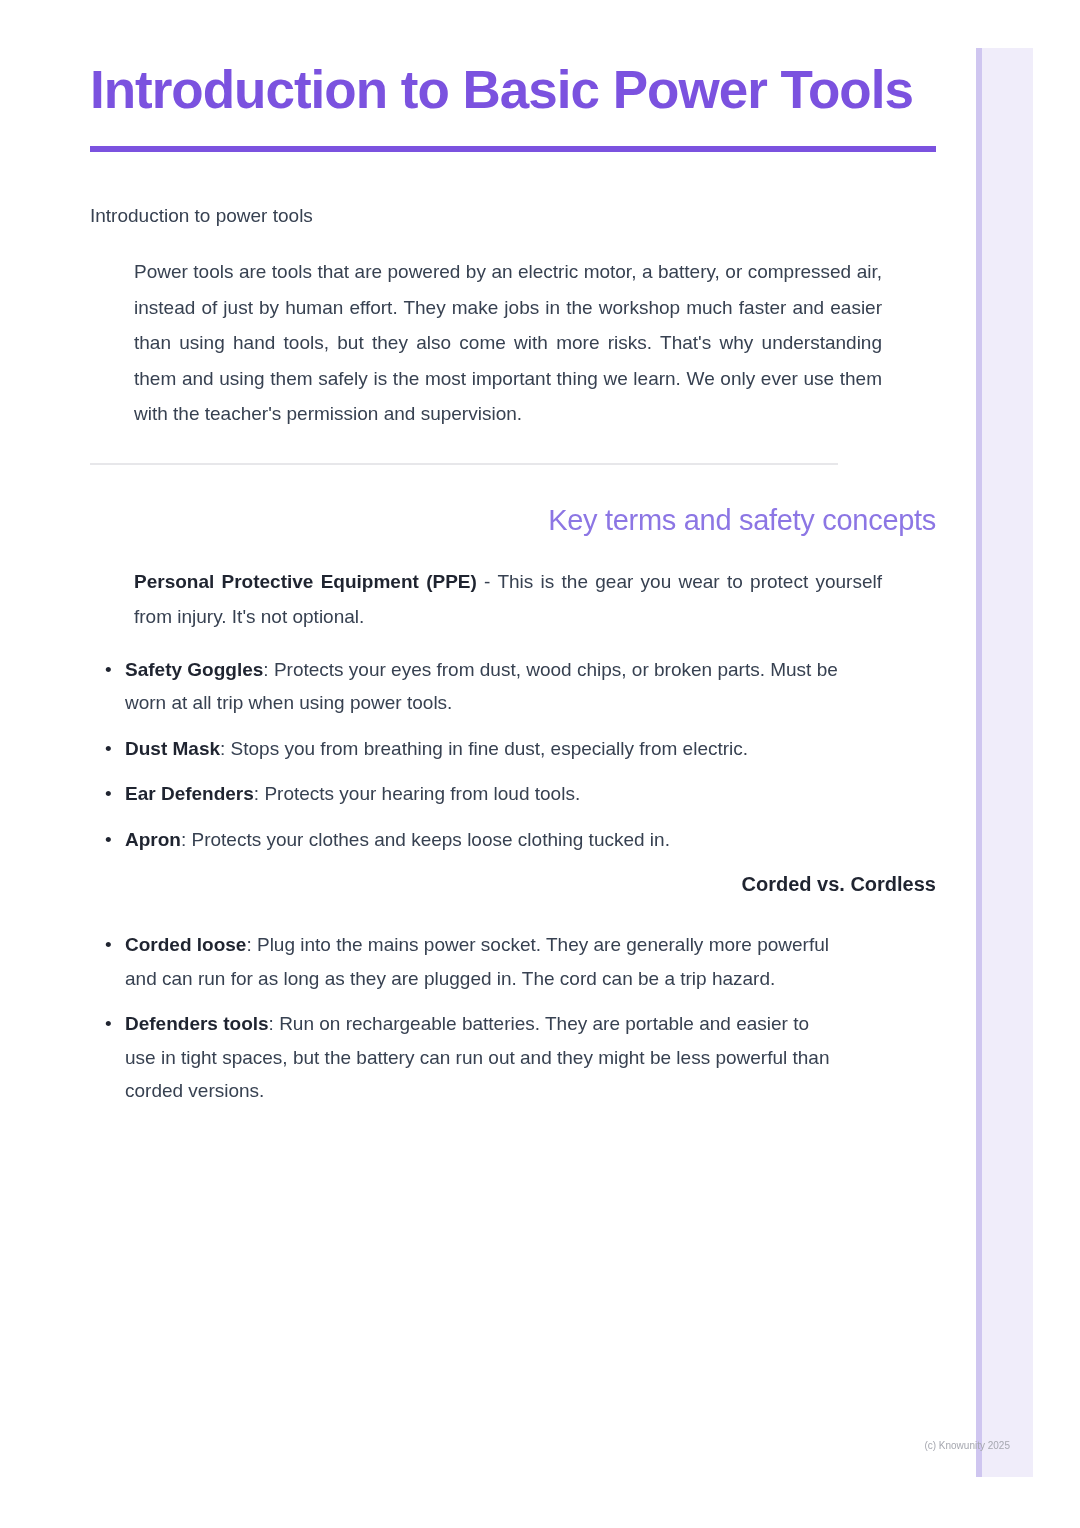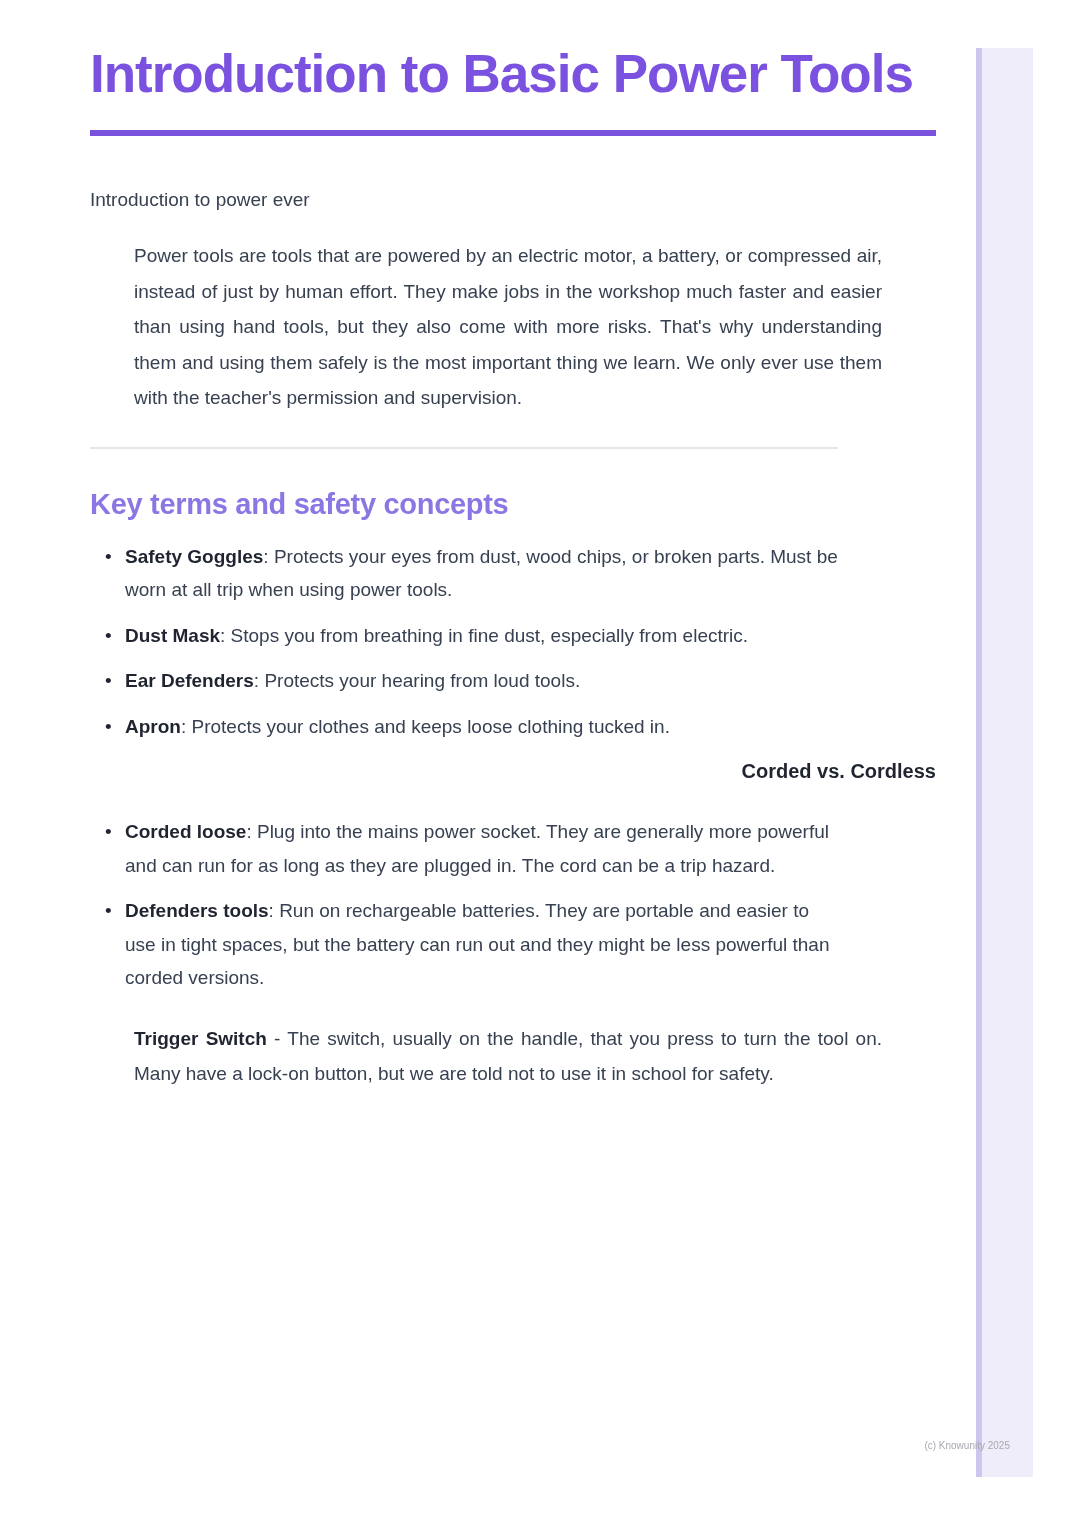--- a/index.html
+++ b/index.html
@@ -37,21 +37,21 @@
 
   .content {
     position: absolute;
     left: 90px;
     top: 0;
     width: 846px;
     z-index: 2;
   }
 
   h1.doc-title {
-    margin: 40px 0 0 0;
+    margin: 56px 0 0 0;
     font-size: 53px;
     line-height: 1.29;
     font-weight: 800;
     letter-spacing: -1px;
     color: #7B52DF;
   }
 
   .title-rule {
     margin-top: 22px;
     width: 846px;
@@ -85,23 +85,24 @@
     margin-top: 31px;
     width: 748px;
     height: 2px;
     background: #E7E7EA;
   }
 
   h2.section-heading {
     margin: 37px 0 0 0;
     font-size: 29px;
     line-height: 36px;
-    font-weight: 700;
+    font-weight: 400;
     letter-spacing: -0.3px;
     color: #8C76E4;
+    text-align: right;
   }
 
   ul.bullets {
     list-style: none;
     margin: 18px 0 0 0;
     padding: 0 0 0 15px;
     width: 748px;
   }
   ul.bullets li {
     display: flex;
@@ -143,28 +144,29 @@
 <div class="page">
 
   <div class="edge-bar"></div>
 
   <div class="content">
 
     <h1 class="doc-title">Introduction to Basic Power Tools</h1>
 
     <div class="title-rule"></div>
 
-    <p class="lead">Introduction to power ever</p>
+    <p class="lead">Introduction to power tools</p>
 
     <p class="para justify">Power tools are tools that are powered by an electric motor, a battery, or compressed air, instead of just by human effort. They make jobs in the workshop much faster and easier than using hand tools, but they also come with more risks. That's why understanding them and using them safely is the most important thing we learn. We only ever use them with the teacher's permission and supervision.</p>
 
     <div class="divider"></div>
 
     <h2 class="section-heading">Key terms and safety concepts</h2>
 
+    <p class="para justify"><strong>Personal Protective Equipment (PPE)</strong><span> - This is the gear you wear to protect yourself from injury. It's not optional.</span></p>
 
     <ul class="bullets">
       <li>
         <span class="dot">•</span>
         <span class="li-text"><strong>Safety Goggles</strong><span>: Protects your eyes from dust, wood chips, or broken parts. Must be worn at all trip when using power tools.</span></span>
       </li>
       <li>
         <span class="dot">•</span>
         <span class="li-text"><strong>Dust Mask</strong><span>: Stops you from breathing in fine dust, especially from electric.</span></span>
       </li>
@@ -184,19 +186,18 @@
       <li>
         <span class="dot">•</span>
         <span class="li-text"><strong>Corded loose</strong><span>: Plug into the mains power socket. They are generally more powerful and can run for as long as they are plugged in. The cord can be a trip hazard.</span></span>
       </li>
       <li>
         <span class="dot">•</span>
         <span class="li-text"><strong>Defenders tools</strong><span>: Run on rechargeable batteries. They are portable and easier to use in tight spaces, but the battery can run out and they might be less powerful than corded versions.</span></span>
       </li>
     </ul>
 
-    <p class="para justify"><strong>Trigger Switch</strong><span> - The switch, usually on the handle, that you press to turn the tool on. Many have a lock-on button, but we are told not to use it in school for safety.</span></p>
 
   </div>
 
   <div class="footer">(c) Knowunity 2025</div>
 
 </div>
 
 </body></html>

